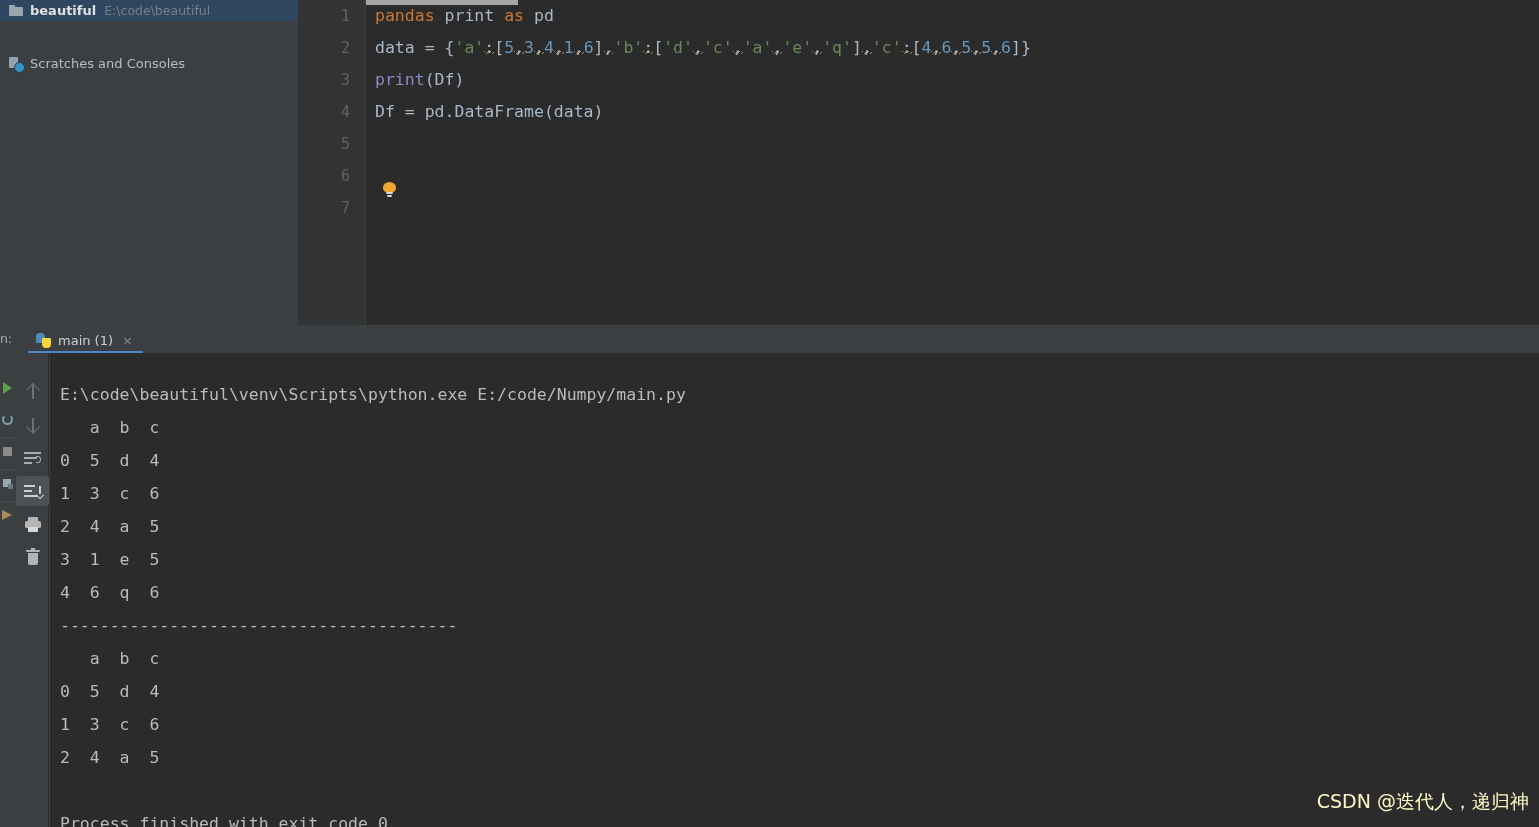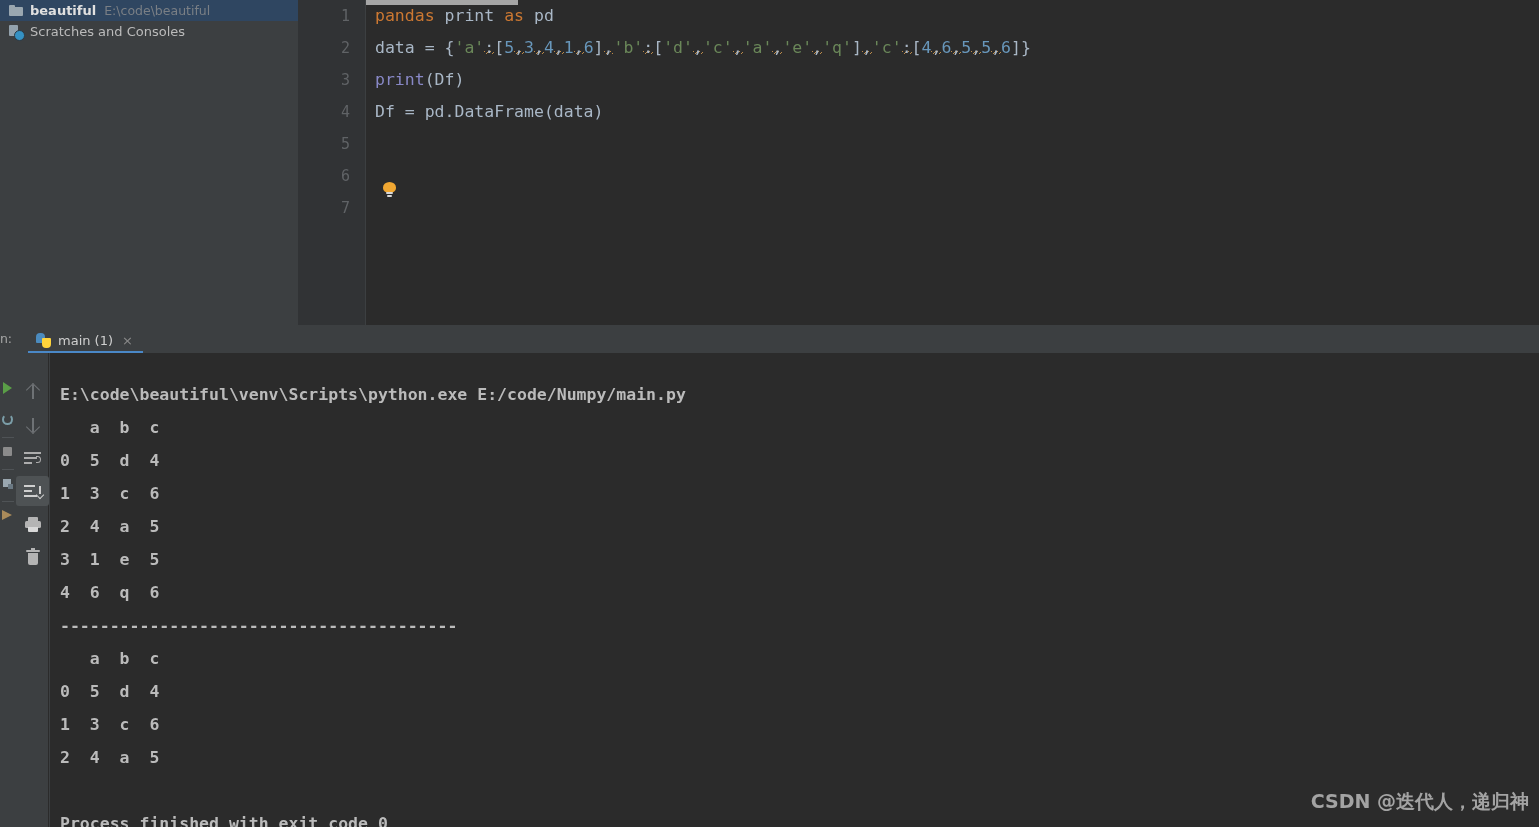--- a/index.html
+++ b/index.html
@@ -220,50 +220,50 @@
   .rerun-c { position:absolute; left:1px; top:1px; width:11px; height:11px; border:2px solid #7b9ea8; border-radius:50%; border-top-color:transparent; }
   .stop-sq { position:absolute; left:2px; top:2px; width:9px; height:9px; background:#8b8b8b; border-radius:1px; }
   .pin-sq  { position:absolute; left:2px; top:2px; width:8px; height:8px; background:#9aa7b0; }
   .pin-sq2 { position:absolute; left:7px; top:7px; width:5px; height:5px; background:#6a7882; }
   .flag-tri{ position:absolute; left:1px; top:1px; width:0; height:0; border-left:10px solid #a98a5a; border-top:5px solid transparent; border-bottom:5px solid transparent;}
   .hsep { position:absolute; left:2px; width:12px; height:1px; background:#4f5356; }
 
   
   .console {
     position: absolute; left: 50px; top: 28px; width: 1489px; height: 474px;
-    background: #2b2b2b; overflow: hidden; font-weight: bold;
+    background: #2b2b2b; overflow: hidden;
   }
   .console-line {
     position: absolute; left: 10px;
     font-family: "DejaVu Sans Mono", monospace; font-size: 16.5px;
     color: #bbbbbb; white-space: pre; line-height: 20px;
   }
   .watermark {
     position: absolute; right: 10px; bottom: 12px;
     font-family: "DejaVu Sans", "Liberation Sans", sans-serif;
-    font-size: 19px; color: #a3a3a3; white-space: nowrap;
+    font-size: 19px; color: #fef9c3; white-space: nowrap;
   }
 </style>
 </head>
 <body>
 
 <div id="app">
 
   <div class="top-region">
 
     <div class="project-tree">
 
       <div class="tree-row selected" style="top:0px;">
         <span class="ico ico-folder"></span>
         <span class="t-label bold">beautiful</span>
         <span class="t-path">E:\code\beautiful</span>
       </div>
 
 
-      <div class="tree-row" style="position:relative;">
+      <div class="tree-row" style="position:relative;margin-top:32px;">
         <span class="ico ico-scratch"></span>
         <span class="t-label">Scratches and Consoles</span>
       </div>
 
     </div>
 
     <div class="editor">
 
       <div class="editor-scrollbar-h"></div>
 

